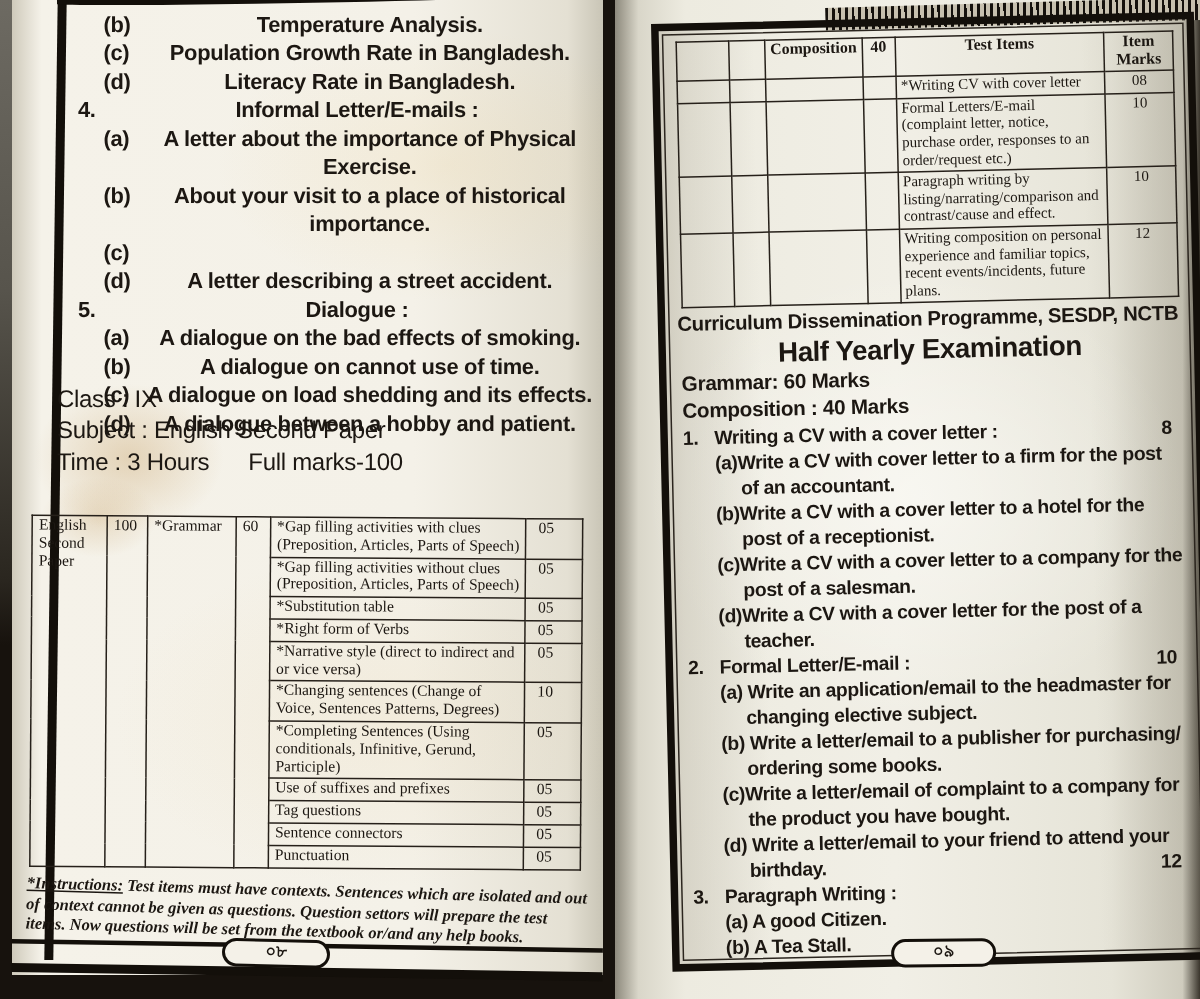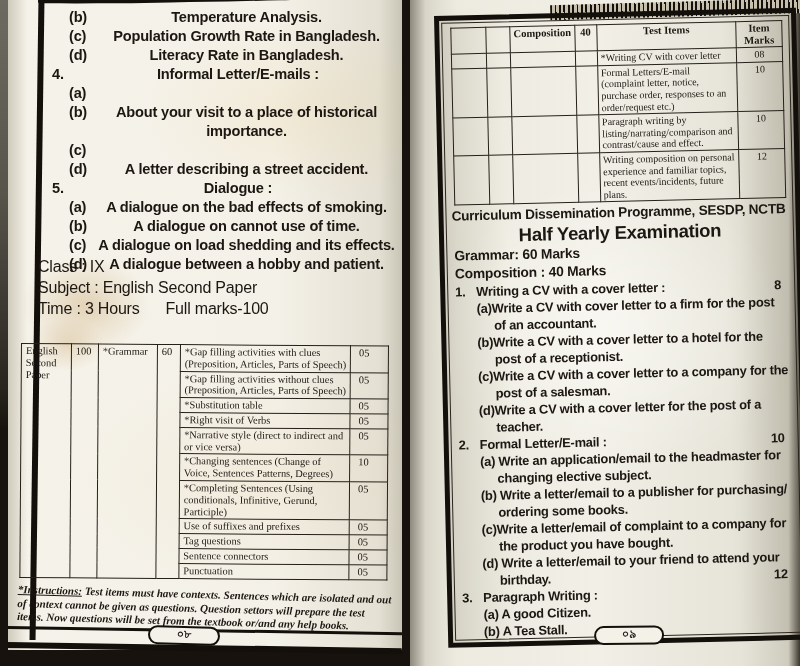--- a/index.html
+++ b/index.html
@@ -105,20 +105,21 @@
         <div class="lp-line lvl1">
           <span class="lp-mk">(d)</span>
           <span class="lp-tx">Literacy Rate in Bangladesh.</span>
         </div>
         <div class="lp-line">
           <span class="lp-mk">4.</span>
           <span class="lp-tx">Informal Letter/E-mails :</span>
         </div>
         <div class="lp-line lvl1">
           <span class="lp-mk">(a)</span>
+          <span class="lp-tx">A letter about the importance of Physical Exercise.</span>
         </div>
         <div class="lp-line lvl1">
           <span class="lp-mk">(b)</span>
           <span class="lp-tx">About your visit to a place of historical importance.</span>
         </div>
         <div class="lp-line lvl1">
           <span class="lp-mk">(c)</span>
         </div>
         <div class="lp-line lvl1">
           <span class="lp-mk">(d)</span>
@@ -172,21 +173,21 @@
           </tr>
           <tr>
             <td>*Gap filling activities without clues (Preposition, Articles, Parts of Speech)</td>
             <td class="ltm">05</td>
           </tr>
           <tr>
             <td>*Substitution table</td>
             <td class="ltm">05</td>
           </tr>
           <tr>
-            <td>*Right visit of Verbs</td>
+            <td>*Right form of Verbs</td>
             <td class="ltm">05</td>
           </tr>
           <tr>
             <td>*Narrative style (direct to indirect and or vice versa)</td>
             <td class="ltm">05</td>
           </tr>
           <tr>
             <td>*Changing sentences (Change of Voice, Sentences Patterns, Degrees)</td>
             <td class="ltm">10</td>
           </tr>

